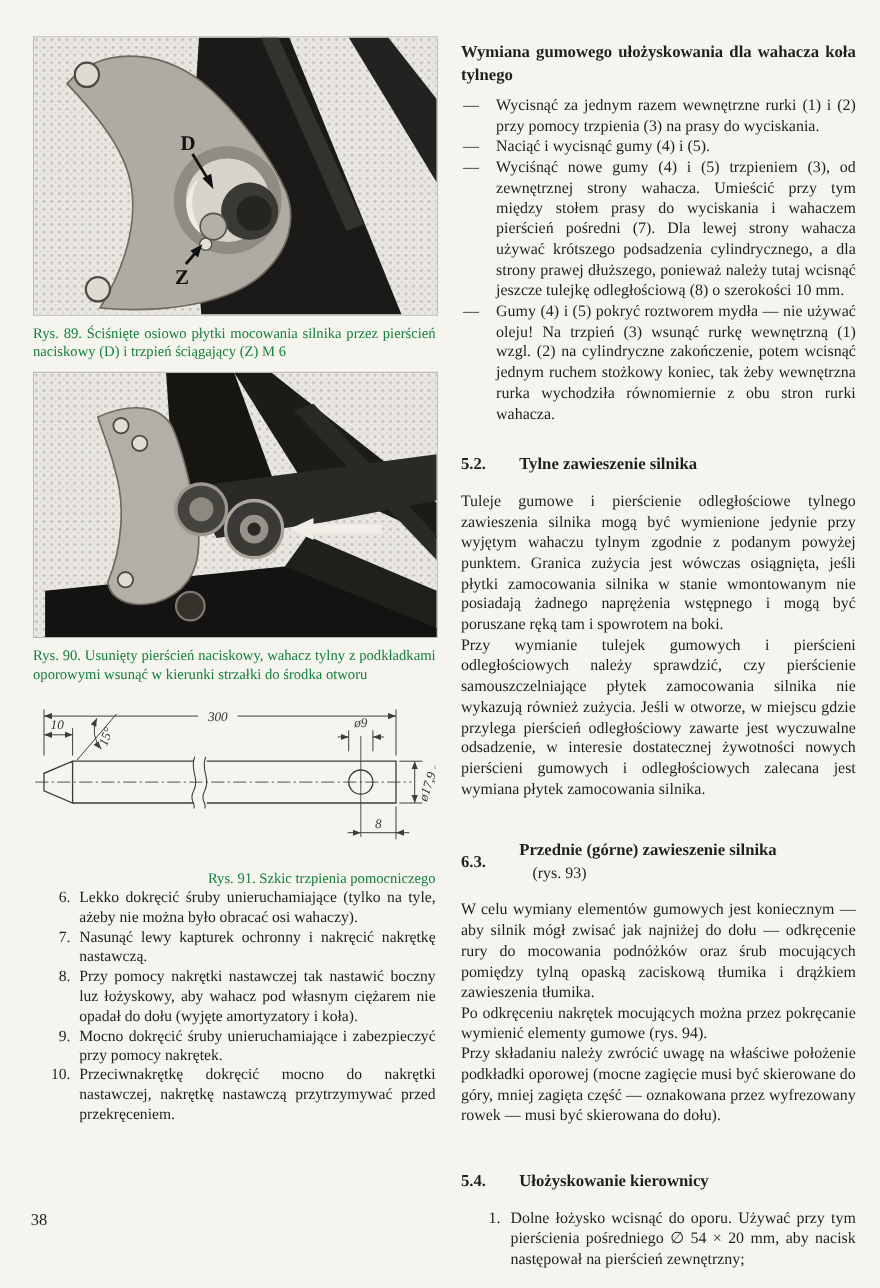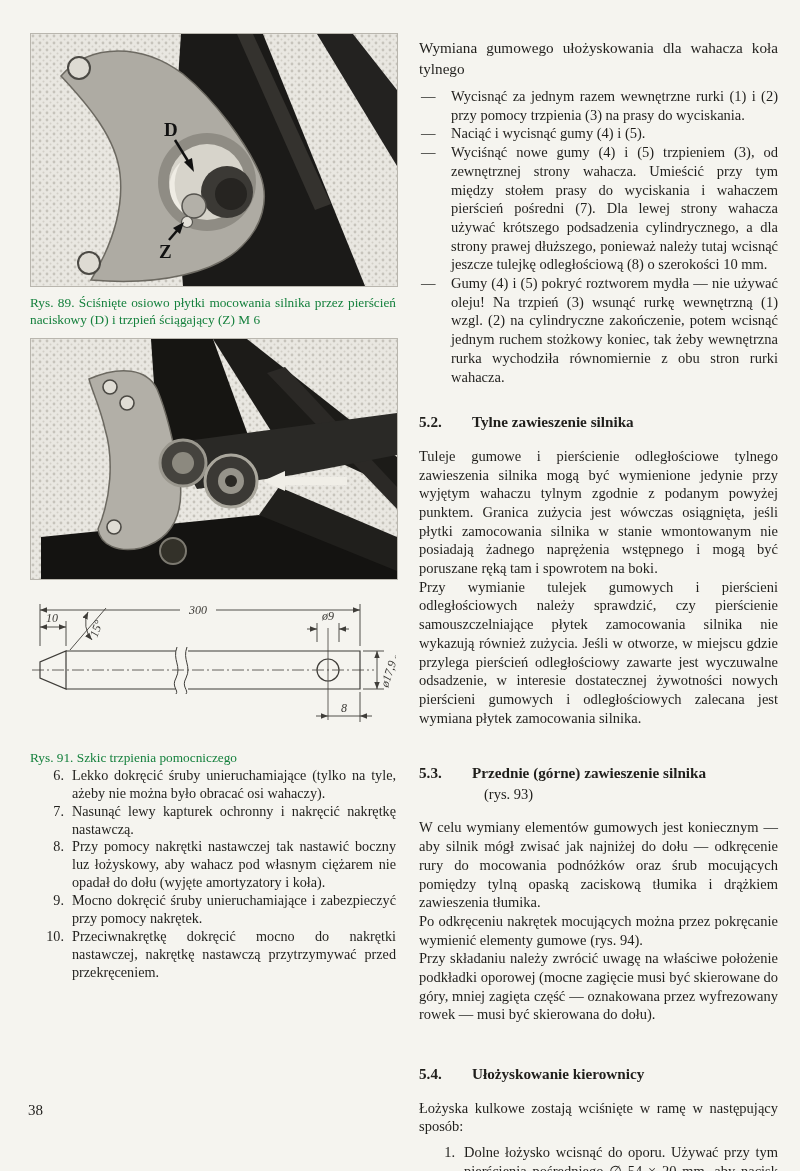--- a/index.html
+++ b/index.html
@@ -7,41 +7,41 @@
     width:800px;height:1171px;position:relative;overflow:hidden;
     background:#f5f4ef;
     font-family:"Liberation Serif","DejaVu Serif",serif;
     color:#201f1c;
   }
   .col-left{position:absolute;left:30px;top:33px;width:366px;}
   .col-right{position:absolute;left:419px;top:38px;width:359px;}
 
   .photo{display:block;border:1px solid #b9b6ae;}
   .caption{font-size:13.3px;line-height:1.3;text-align:justify;margin:7px 0 0 0;color:#15803d;}
-  .caption.single{text-align:left;}
+  .caption.single{text-align:right;}
 
   .body-text{font-size:14.5px;line-height:1.29;text-align:justify;margin:0;}
   .left-body{font-size:14.2px;line-height:1.26;}
 
   .cont-para{margin:14px 0 0 0;padding-left:42px;}
   .num-list{margin-top:1px;}
   .num-row{display:flex;}
   .num-cell{flex:none;width:34px;text-align:right;padding-right:8px;}
   .num-text{flex:1;text-align:justify;}
 
-  .intro-heading{font-weight:normal;font-size:15.2px;line-height:1.35;text-align:justify;margin:0;}
+  .intro-heading{font-weight:bold;font-size:15.2px;line-height:1.35;text-align:justify;margin:0;}
   .dash-list{margin-top:8px;}
   .dash-row{display:flex;}
   .dash-cell{flex:none;width:30px;padding-left:2px;}
   .dash-text{flex:1;text-align:justify;}
 
   .section{margin-top:26px;}
   .section.s53{margin-top:36px;}
   .section.s54{margin-top:40px;}
-  .sec-head{display:flex;font-weight:bold;font-size:15.2px;line-height:1.35;margin-bottom:14px;}
+  .sec-head{display:flex;font-weight:bold;font-size:15.2px;line-height:1.35;margin-bottom:14px;align-items:center;}
   .sec-num{flex:none;width:53px;}
   .sec-sub{font-weight:normal;font-size:14.5px;margin-left:12px;}
   .r-items{margin-top:7px;}
   .r-row{display:flex;margin-top:6px;}
   .r-num{flex:none;width:22px;margin-left:14px;text-align:right;padding-right:9px;}
   .r-text{flex:1;text-align:justify;}
 
   .page-number{position:absolute;left:28px;top:1102px;font-size:15px;}
 
   svg text{font-family:"Liberation Serif","DejaVu Serif",serif;}
@@ -111,20 +111,21 @@
     <g>
       <polygon points="140,104 366,74 366,116 262,136 166,150" fill="#2a2926"></polygon>
       <circle cx="152" cy="124" r="23" fill="#45433e" stroke="#9a978e" stroke-width="3"></circle>
       <circle cx="152" cy="124" r="11" fill="#8c897f"></circle>
       <circle cx="200" cy="142" r="26" fill="#3b3935" stroke="#aaa79d" stroke-width="3"></circle>
       <circle cx="200" cy="142" r="13" fill="#96938a"></circle>
       <circle cx="200" cy="142" r="6" fill="#2a2824"></circle>
       <polygon points="232,142 254,132 254,138 316,138 316,146 254,146 254,152" fill="#f0eee7"></polygon>
     </g>
   </svg>
+  <p class="caption">Rys. 90. Usunięty pierścień naciskowy, wahacz tylny z podkładkami oporowymi wsunąć w kierunki strzałki do środka otworu</p>
 
   <svg width="366" height="152" viewBox="0 0 366 152" style="display:block;margin-top:10px">
     <defs>
       <marker id="ah" viewBox="0 0 10 10" refX="9" refY="5" markerWidth="9" markerHeight="9" orient="auto-start-reverse">
         <path d="M0,1.5 L9,5 L0,8.5 z" fill="#3f3d39"></path>
       </marker>
     </defs>
     <g stroke="#3f3d39" stroke-width="1.2" fill="none">
       <path d="M 10,72 L 10,88 L 36,99 L 36,61 L 10,72 Z"></path>
       <path d="M 36,61 L 146,61 M 36,99 L 146,99"></path>
@@ -226,37 +227,36 @@
     <div class="sec-head">
       <span class="sec-num">5.2.</span>
       <span>Tylne zawieszenie silnika</span>
     </div>
     <p class="body-text">Tuleje gumowe i pierścienie odległościowe tylnego zawieszenia silnika mogą być wymienione jedynie przy wyjętym wahaczu tylnym zgodnie z podanym powyżej punktem. Granica zużycia jest wówczas osiągnięta, jeśli płytki zamocowania silnika w stanie wmontowanym nie posiadają żadnego naprężenia wstępnego i mogą być poruszane ręką tam i spowrotem na boki.</p>
     <p class="body-text">Przy wymianie tulejek gumowych i pierścieni odległościowych należy sprawdzić, czy pierścienie samouszczelniające płytek zamocowania silnika nie wykazują również zużycia. Jeśli w otworze, w miejscu gdzie przylega pierścień odległościowy zawarte jest wyczuwalne odsadzenie, w interesie dostatecznej żywotności nowych pierścieni gumowych i odległościowych zalecana jest wymiana płytek zamocowania silnika.</p>
   </div>
 
   <div class="section s53">
     <div class="sec-head">
-      <span class="sec-num">5.3.</span>
+      <span class="sec-num">6.3.</span>
       <span>
         <span>Przednie (górne) zawieszenie silnika</span><br>
         <span class="sec-sub">(rys. 93)</span>
       </span>
     </div>
     <p class="body-text">W celu wymiany elementów gumowych jest koniecznym — aby silnik mógł zwisać jak najniżej do dołu — odkręcenie rury do mocowania podnóżków oraz śrub mocujących pomiędzy tylną opaską zaciskową tłumika i drążkiem zawieszenia tłumika.</p>
     <p class="body-text">Po odkręceniu nakrętek mocujących można przez pokręcanie wymienić elementy gumowe (rys. 94).</p>
     <p class="body-text">Przy składaniu należy zwrócić uwagę na właściwe położenie podkładki oporowej (mocne zagięcie musi być skierowane do góry, mniej zagięta część — oznakowana przez wyfrezowany rowek — musi być skierowana do dołu).</p>
   </div>
 
   <div class="section s54">
     <div class="sec-head">
       <span class="sec-num">5.4.</span>
       <span>Ułożyskowanie kierownicy</span>
     </div>
-    <p class="body-text">Łożyska kulkowe zostają wciśnięte w ramę w następujący sposób:</p>
     <div class="r-items body-text">
       <div class="r-row">
         <span class="r-num">1.</span>
         <span class="r-text">Dolne łożysko wcisnąć do oporu. Używać przy tym pierścienia pośredniego ∅ 54 × 20 mm, aby nacisk następował na pierścień zewnętrzny;</span>
       </div>
 
     </div>
   </div>
 </div>
 

